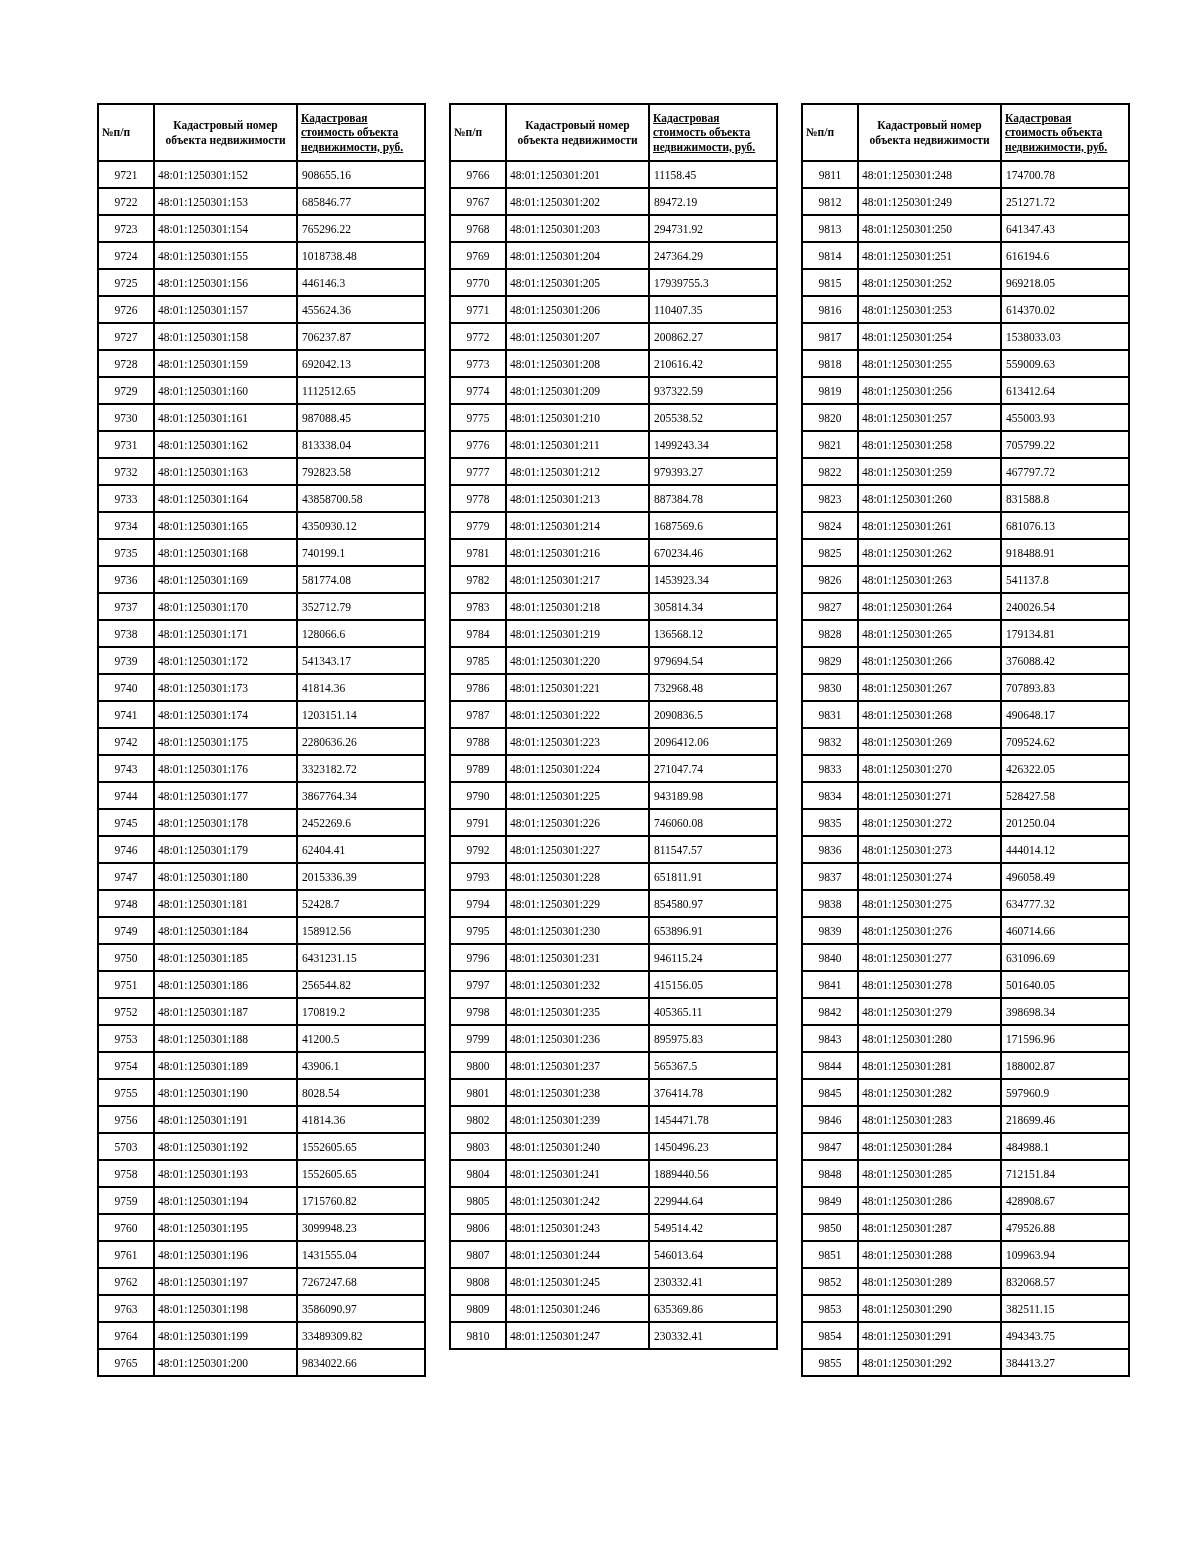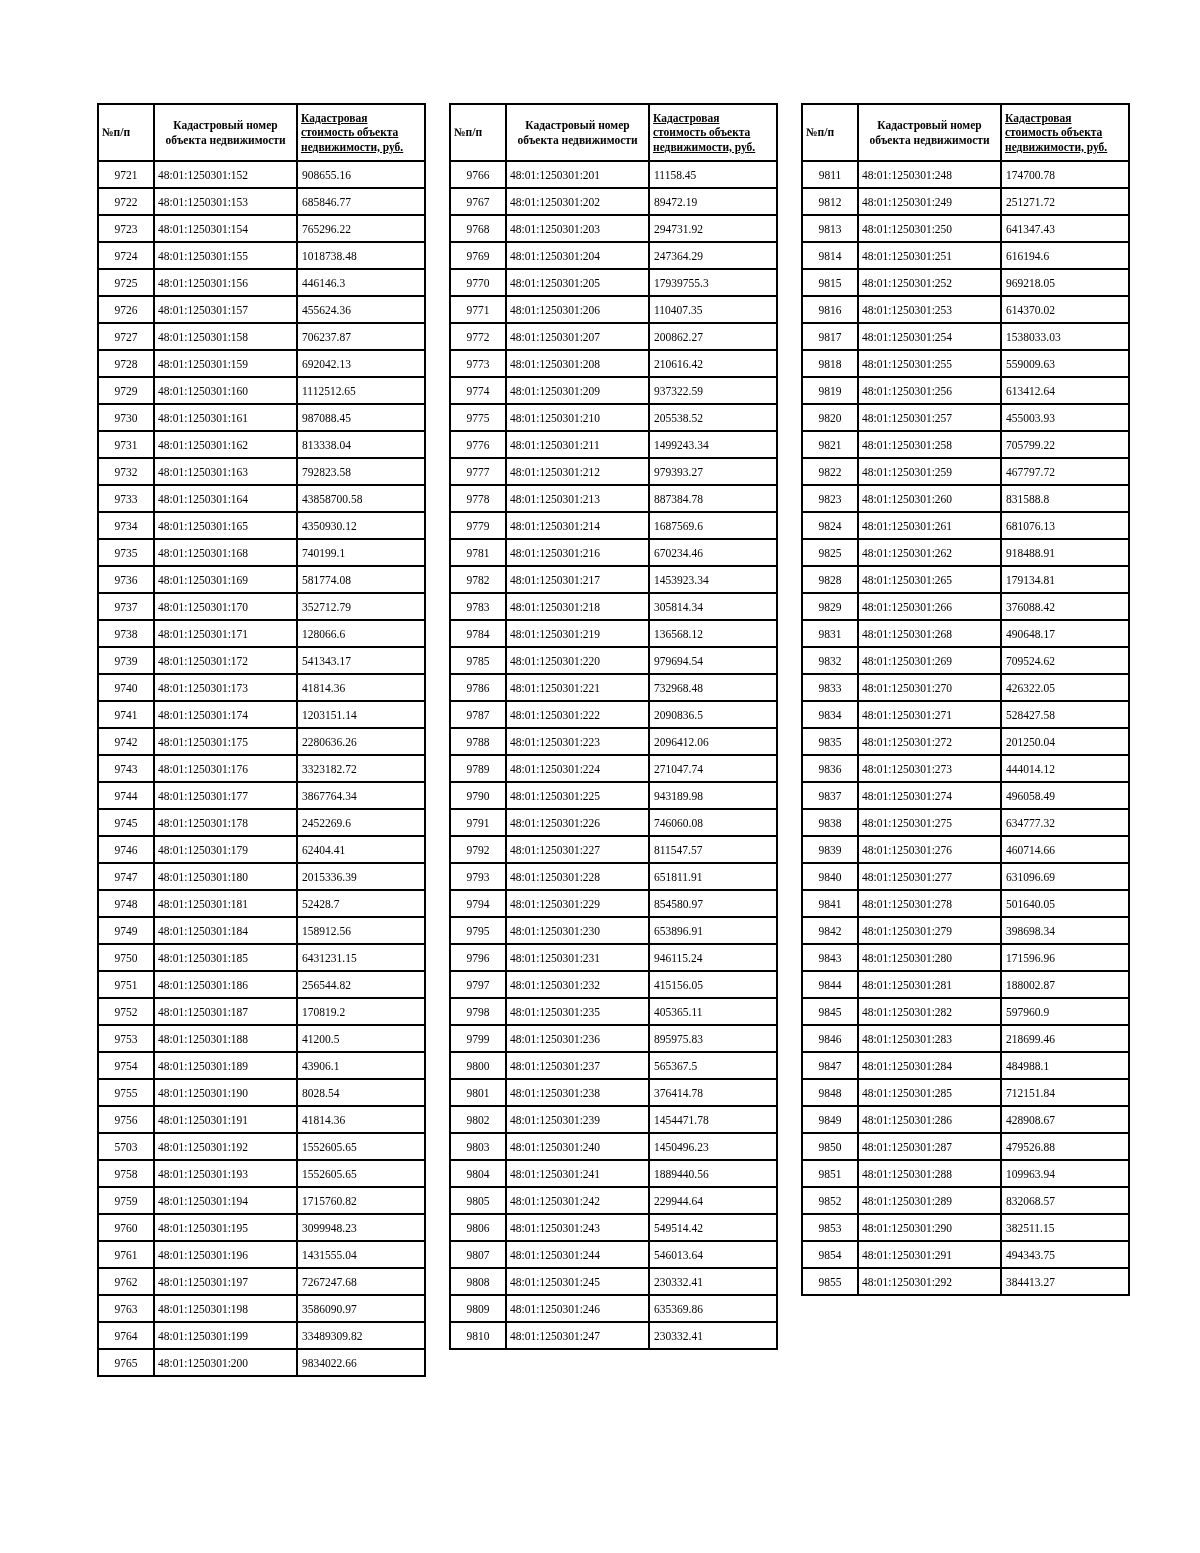--- a/index.html
+++ b/index.html
@@ -605,28 +605,43 @@
           <td class="c-num">9824</td>
           <td class="c-cad">48:01:1250301:261</td>
           <td class="c-value">681076.13</td>
         </tr>
         <tr>
           <td class="c-num">9825</td>
           <td class="c-cad">48:01:1250301:262</td>
           <td class="c-value">918488.91</td>
         </tr>
         <tr>
+          <td class="c-num">9826</td>
+          <td class="c-cad">48:01:1250301:263</td>
+          <td class="c-value">541137.8</td>
+        </tr>
+        <tr>
+          <td class="c-num">9827</td>
+          <td class="c-cad">48:01:1250301:264</td>
+          <td class="c-value">240026.54</td>
+        </tr>
+        <tr>
           <td class="c-num">9828</td>
           <td class="c-cad">48:01:1250301:265</td>
           <td class="c-value">179134.81</td>
         </tr>
         <tr>
           <td class="c-num">9829</td>
           <td class="c-cad">48:01:1250301:266</td>
           <td class="c-value">376088.42</td>
+        </tr>
+        <tr>
+          <td class="c-num">9830</td>
+          <td class="c-cad">48:01:1250301:267</td>
+          <td class="c-value">707893.83</td>
         </tr>
         <tr>
           <td class="c-num">9831</td>
           <td class="c-cad">48:01:1250301:268</td>
           <td class="c-value">490648.17</td>
         </tr>
         <tr>
           <td class="c-num">9832</td>
           <td class="c-cad">48:01:1250301:269</td>
           <td class="c-value">709524.62</td>

